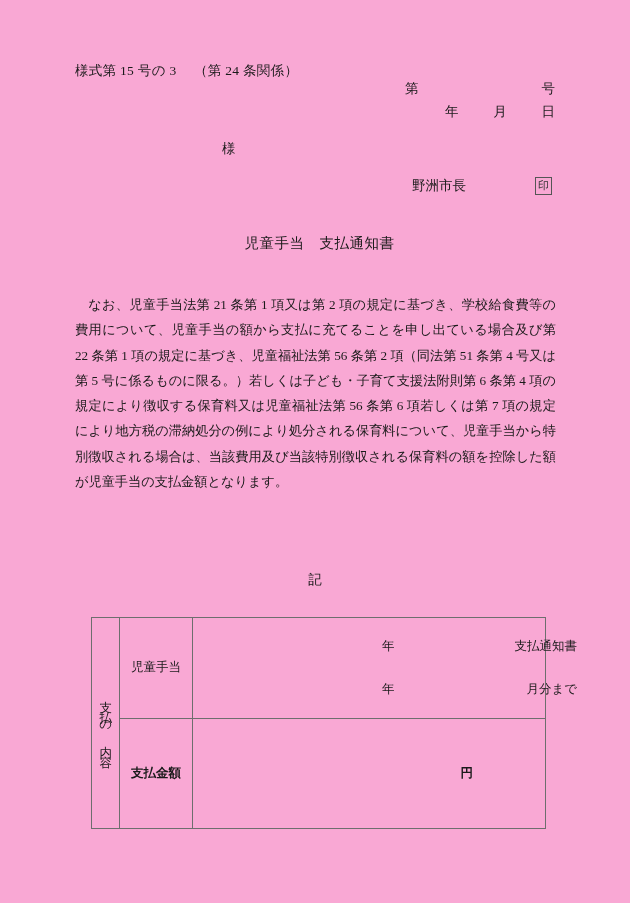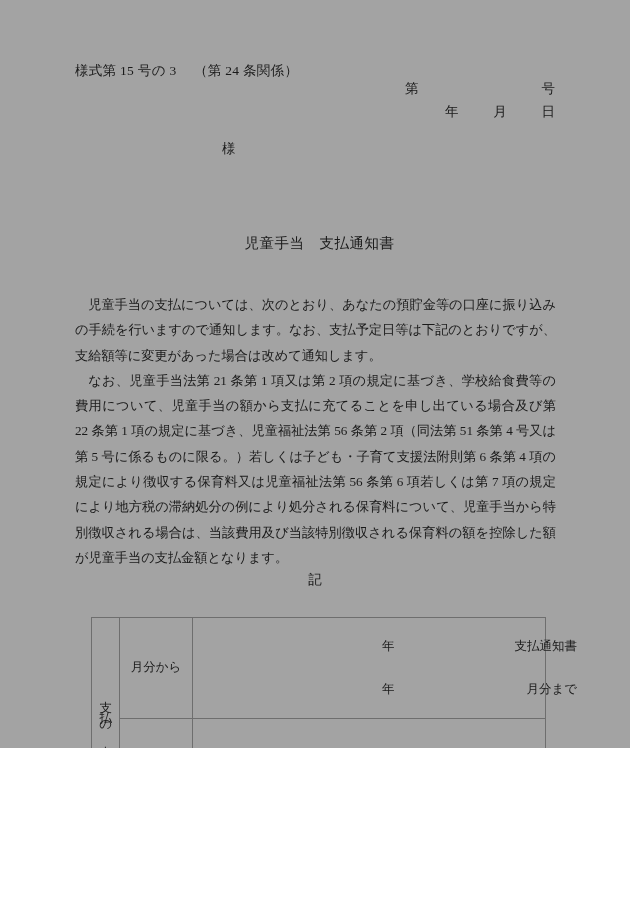--- a/index.html
+++ b/index.html
@@ -8,22 +8,22 @@
     padding: 0;
     background: #ffffff;
   }
   body {
     font-family: "Liberation Serif", "DejaVu Serif", serif;
     color: #1a1a1a;
   }
   #page {
     position: relative;
     width: 630px;
-    height: 748px;
-    background: #a3a3a3;
+    height: 903px;
+    background: #f9a8d4;
     overflow: hidden;
   }
 
   
   .form-number {
     position: absolute;
     left: 75px;
     top: 62px;
     font-size: 13.5px;
     letter-spacing: 0.3px;
@@ -182,37 +182,40 @@
   </div>
 
   <div class="doc-date">
     <span>年</span>
     <span>月</span>
     <span>日</span>
   </div>
 
   <div class="addressee">様</div>
 
+  <div class="issuer">
+    <span>野洲市長</span>
+    <span class="seal-box">印</span>
+  </div>
 
   <div class="doc-title">児童手当　支払通知書</div>
 
   <div class="body-text">
-    <p>児童手当の支払については、次のとおり、あなたの預貯金等の口座に振り込みの手続を行いますので通知します。なお、支払予定日等は下記のとおりですが、支給額等に変更があった場合は改めて通知します。</p>
     <p>なお、児童手当法第 21 条第 1 項又は第 2 項の規定に基づき、学校給食費等の費用について、児童手当の額から支払に充てることを申し出ている場合及び第 22 条第 1 項の規定に基づき、児童福祉法第 56 条第 2 項（同法第 51 条第 4 号又は第 5 号に係るものに限る。）若しくは子ども・子育て支援法附則第 6 条第 4 項の規定により徴収する保育料又は児童福祉法第 56 条第 6 項若しくは第 7 項の規定により地方税の滞納処分の例により処分される保育料について、児童手当から特別徴収される場合は、当該費用及び当該特別徴収される保育料の額を控除した額が児童手当の支払金額となります。</p>
   </div>
 
   <div class="ki-mark">記</div>
 
   <table class="detail-table">
     <tbody>
       <tr class="period-row">
         <td class="vhead" rowspan="2">
           <span class="vtext">支払の内容</span>
         </td>
-        <td class="rowlabel">月分から</td>
+        <td class="rowlabel">児童手当</td>
         <td class="rowvalue">
           <div class="period-line first">
             <span>年</span>
             <span>支払通知書</span>
           </div>
           <div class="period-line">
             <span>年</span>
             <span>月分まで</span>
           </div>
         </td>

